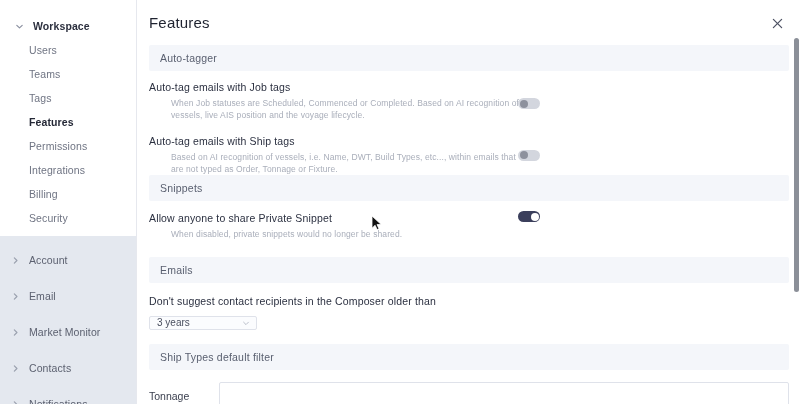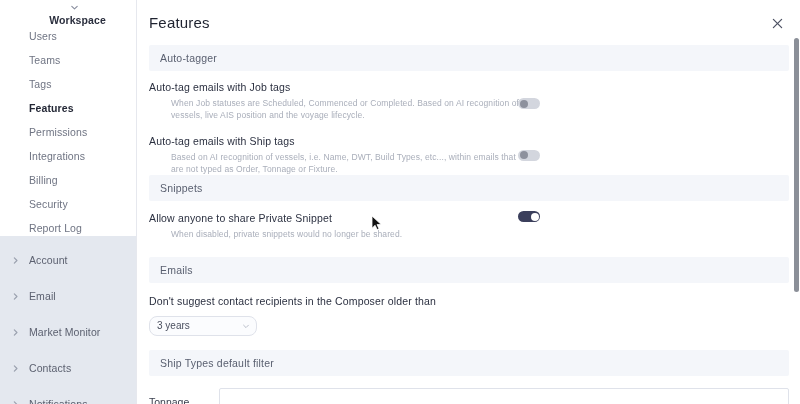--- a/index.html
+++ b/index.html
@@ -16,22 +16,21 @@
     width: 137px; height: 404px;
     background: #ffffff;
     border-right: 1px solid #e6e8ee;
     position: relative;
     flex: 0 0 137px;
     overflow: hidden;
   }
   .sb-group-head {
     display: flex; align-items: center;
     height: 24px; padding-left: 12px;
-    margin-top: 0px;
-    flex-direction: column;
+    margin-top: 14px;
   }
   .sb-chev {
     width: 14px; height: 14px;
     display: inline-flex; align-items: center; justify-content: center;
     color: #8b90a0; flex: 0 0 14px;
   }
   .sb-chev svg { display:block; }
   .sb-group-label {
     font-size: 10.5px; font-weight: bold; color: #2b2f3e;
     margin-left: 7px; letter-spacing: .1px;
@@ -115,22 +114,22 @@
     position: absolute; top: 1.5px; left: 1.5px;
     width: 8px; height: 8px; border-radius: 50%;
     background: #8d919d;
   }
   .toggle.on { background: #3b3f5c; }
   .toggle.on .knob { left: auto; right: 1.5px; background: #ffffff; }
 
   
   .select-box {
     margin: 9px 0 0 12px;
-    width: 108px; height: 20px;
-    border: 1px solid #dfe2ea; border-radius: 8px;
+    width: 108px; height: 14px;
+    border: 1px solid #dfe2ea; border-radius: 2px;
     background: #fbfcfe;
     display: flex; align-items: center; justify-content: space-between;
     padding: 0 6px 0 7px;
     cursor: pointer;
   }
   .select-value { font-size: 10px; color: #4a4f5f; }
   .select-caret { color: #b7bcc8; display: flex; }
 
   
   .tonnage-row {

